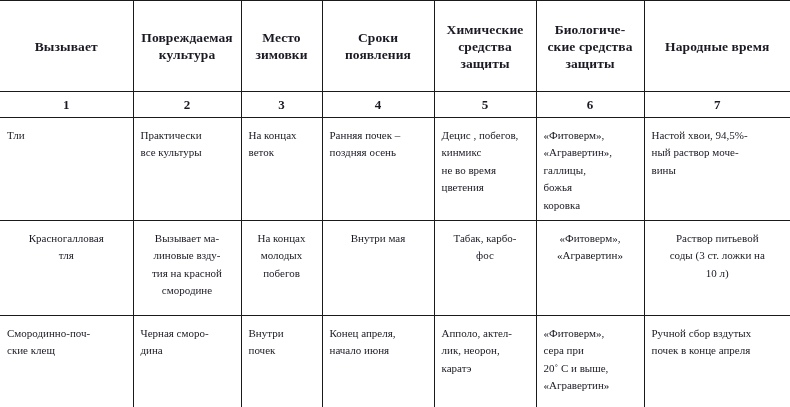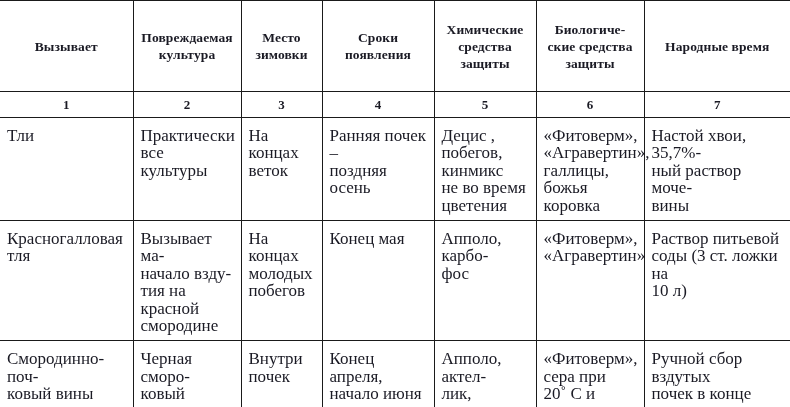--- a/index.html
+++ b/index.html
@@ -73,32 +73,32 @@
     height: 25px;
     text-align: center;
     vertical-align: middle;
     font-weight: bold;
     font-size: 13px;
     padding: 0;
   }
 
   
   tr.data-row td {
-    font-size: 17px;
+    font-size: 11px;
     line-height: 17.4px;
     padding: 9px 7px 6px 7px;
     text-align: left;
     margin-left: 40px;
   }
   tr.data-row td .cell-text {
     display: block;
     white-space: pre-line;
   }
   tr.row-1 td { height: 83px; }
-  tr.row-2 td { height: 79px; }
+  tr.row-2 td { height: 79px; text-align: center; }
   tr.row-3 td { height: 105px; border-bottom: none; }
 </style>
 </head>
 <body>
 
 <div class="table-wrap">
   <table class="pest-table">
     <colgroup>
       <col class="c0">
         <col class="c1">
@@ -173,66 +173,66 @@
 цветения</span>
           </td>
         <td>
             <span class="cell-text">«Фитоверм»,
 «Агравертин»,
 галлицы,
 божья
 коровка</span>
           </td>
         <td>
-            <span class="cell-text">Настой хвои, 35,7%-
+            <span class="cell-text">Настой хвои, 94,5%-
 ный раствор моче-
 вины</span>
           </td>
       </tr>
       <tr class="data-row row-2">
         <td>
             <span class="cell-text">Красногалловая
 тля</span>
           </td>
         <td>
             <span class="cell-text">Вызывает ма-
-начало взду-
+линовые взду-
 тия на красной
 смородине</span>
           </td>
         <td>
             <span class="cell-text">На концах
 молодых
 побегов</span>
           </td>
         <td>
-            <span class="cell-text">Конец мая</span>
-          </td>
-        <td>
-            <span class="cell-text">Апполо, карбо-
+            <span class="cell-text">Внутри мая</span>
+          </td>
+        <td>
+            <span class="cell-text">Табак, карбо-
 фос</span>
           </td>
         <td>
             <span class="cell-text">«Фитоверм»,
 «Агравертин»</span>
           </td>
         <td>
             <span class="cell-text">Раствор питьевой
 соды (3 ст. ложки на
 10 л)</span>
           </td>
       </tr>
       <tr class="data-row row-3">
         <td>
             <span class="cell-text">Смородинно-поч-
-ковый вины</span>
+ские клещ</span>
           </td>
         <td>
             <span class="cell-text">Черная сморо-
-ковый</span>
+дина</span>
           </td>
         <td>
             <span class="cell-text">Внутри
 почек</span>
           </td>
         <td>
             <span class="cell-text">Конец апреля,
 начало июня</span>
           </td>
         <td>

